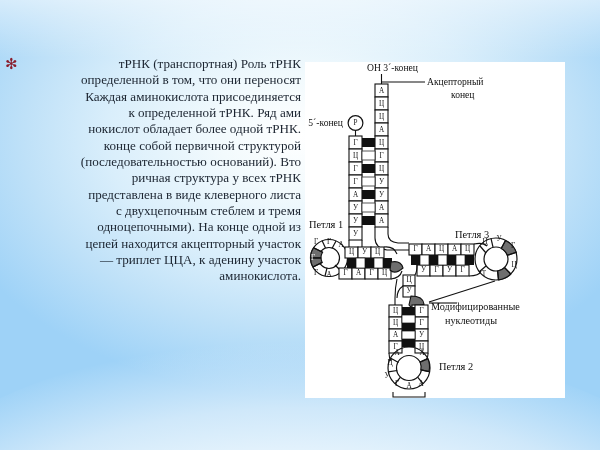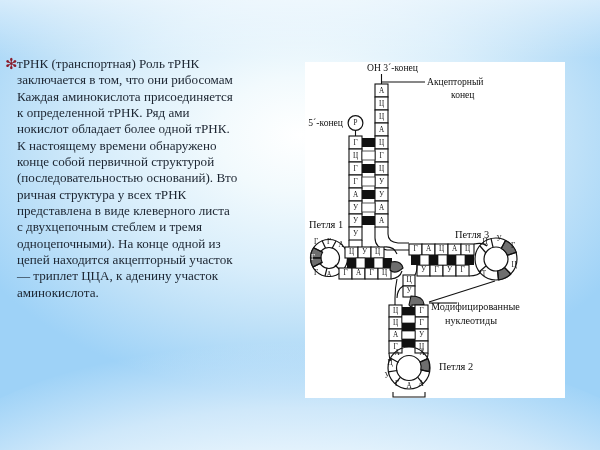--- a/index.html
+++ b/index.html
@@ -31,46 +31,45 @@
     position:absolute;left:5px;top:56px;width:296px;
     font-size:13.1px;line-height:16.35px;color:#1b2430;
     font-family:"Liberation Serif",serif;
     z-index:5;
   }
   #textblock .bullet{
     position:absolute;left:0;top:1px;color:#8a1c2b;font-size:15px;
     font-family:"Liberation Sans",sans-serif;line-height:14px;
   }
   #textblock .body{display:block;padding-left:12px;text-align:left;}
-  #textblock .body span{display:block;white-space:pre;}
+  #textblock .body span{display:block;white-space:pre;text-align:right;}
 
   
   #panel{
     position:absolute;left:305px;top:62px;width:260px;height:336px;
     background:#fff;z-index:6;
   }
   #panel svg{display:block;}
   .lbl{font-family:"Liberation Serif",serif;fill:#111;}
 </style>
 </head>
 <body>
 
 <div id="slide">
   <div id="arc"></div>
   <div id="topfade"></div>
 
   <div id="textblock">
     <span class="bullet">✻</span>
     <span class="body">
       <span>тРНК (транспортная) Роль тРНК</span>
-      <span>заключается в том, что они рибосомам</span>
+      <span>определенной в том, что они переносят</span>
       <span>Каждая аминокислота присоединяется</span>
       <span>к определенной тРНК. Ряд ами</span>
       <span>нокислот обладает более одной тРНК.</span>
-      <span>К настоящему времени обнаружено</span>
       <span>конце собой первичной структурой</span>
       <span>(последовательностью оснований). Вто</span>
       <span>ричная структура у всех тРНК</span>
       <span>представлена в виде клеверного листа</span>
       <span>с двухцепочным стеблем и тремя</span>
       <span>одноцепочными). На конце одной из</span>
       <span>цепей находится акцепторный участок</span>
       <span>— триплет ЦЦА, к аденину участок</span>
       <span>аминокислота.</span>
     </span>

